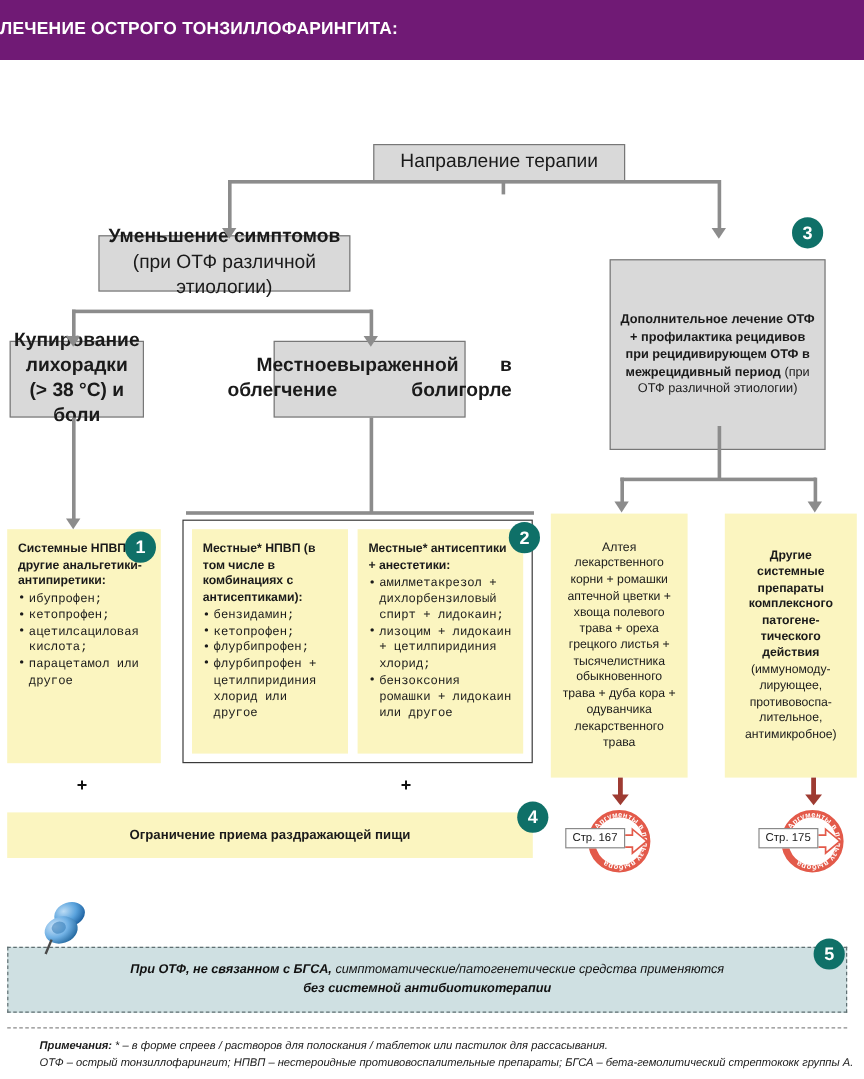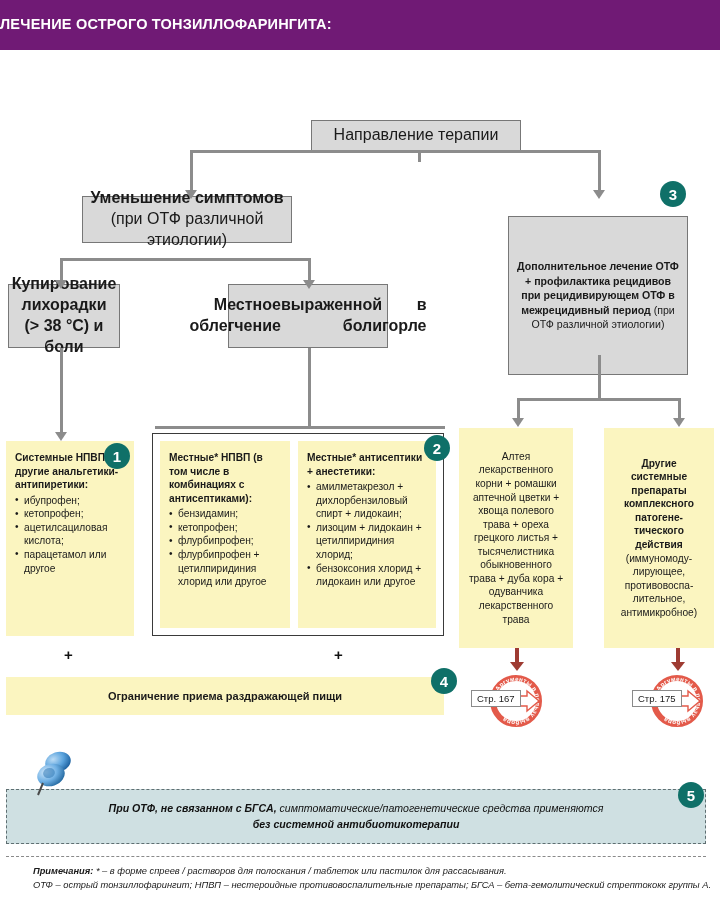--- a/index.html
+++ b/index.html
@@ -41,21 +41,21 @@
   
   .ybox {
     position:absolute;
     background:#fbf5c0;
     padding:10px 9px;
     font-size:10.2px; line-height:1.33;
   }
   .ybox .ttl { font-weight:bold; display:block; margin-bottom:2px; }
   .ybox ul { margin:0; padding:0; list-style:none; }
   .ybox li {
-    position:relative; padding-left:9px; margin-bottom:0px;
+    position:relative; padding-left:9px; margin-bottom:0px;font-family:Liberation Mono, monospace;
   }
   .ybox li:before {
     content:"\2022"; position:absolute; left:0; top:-0.5px;
   }
   .ybox.center { text-align:center; }
 
   
   .framed {
     position:absolute;
     background:#ffffff;
@@ -235,21 +235,21 @@
       <li>флурбипрофен;</li>
       <li>флурбипрофен + цетилпиридиния хлорид или другое</li>
     </ul>
   </div>
 
   <div class="ybox" style="left:298px; top:441px; width:138px; height:187px;">
     <span class="ttl">Местные* антисептики + анестетики:</span>
     <ul>
       <li>амилметакрезол + дихлорбензиловый спирт + лидокаин;</li>
       <li>лизоцим + лидокаин + цетилпиридиния хлорид;</li>
-      <li>бензоксония хлорид + лидокаин или другое</li>
+      <li>бензоксония ромашки + лидокаин или другое</li>
     </ul>
   </div>
   <div class="badge" style="left:424px; top:435px;">2</div>
 
   <div class="ybox center" style="left:459px; top:428px; width:114px; height:220px; display:flex; align-items:center; justify-content:center;">
     <span>Алтея лекарственного корни + ромашки аптечной цветки + хвоща полевого трава + ореха грецкого листья + тысячелистника обыкновенного трава + дуба кора + одуванчика лекарственного трава</span>
   </div>
 
   <div class="ybox center" style="left:604px; top:428px; width:110px; height:220px; display:flex; align-items:center; justify-content:center;">
     <span>

